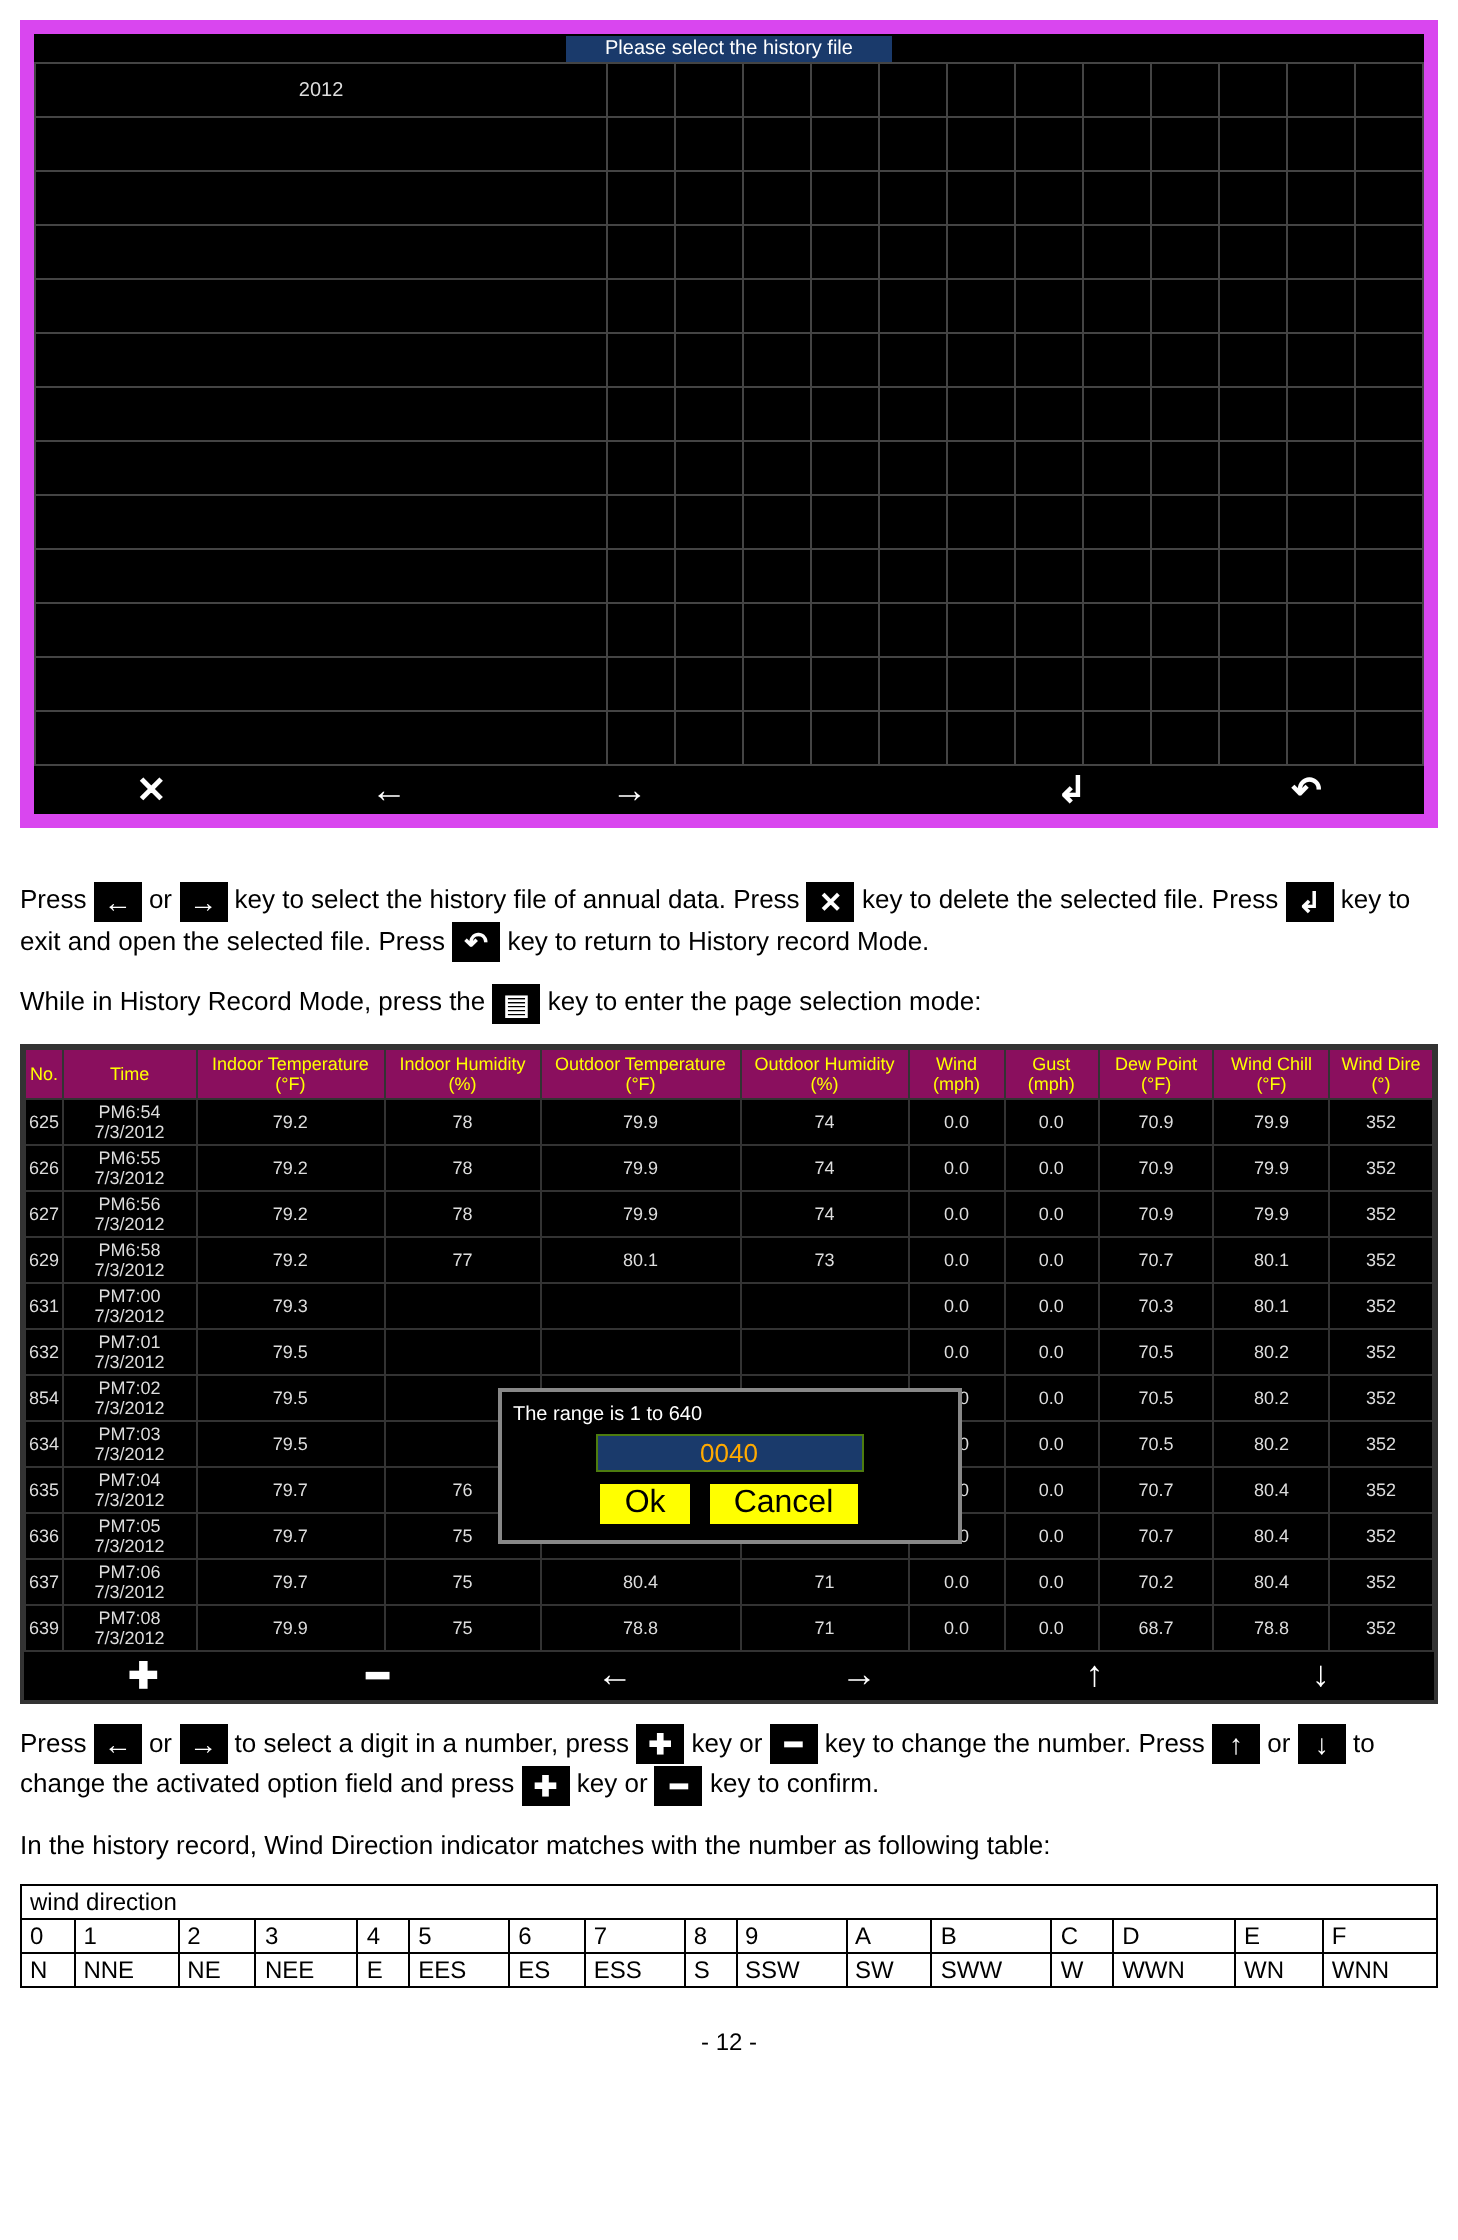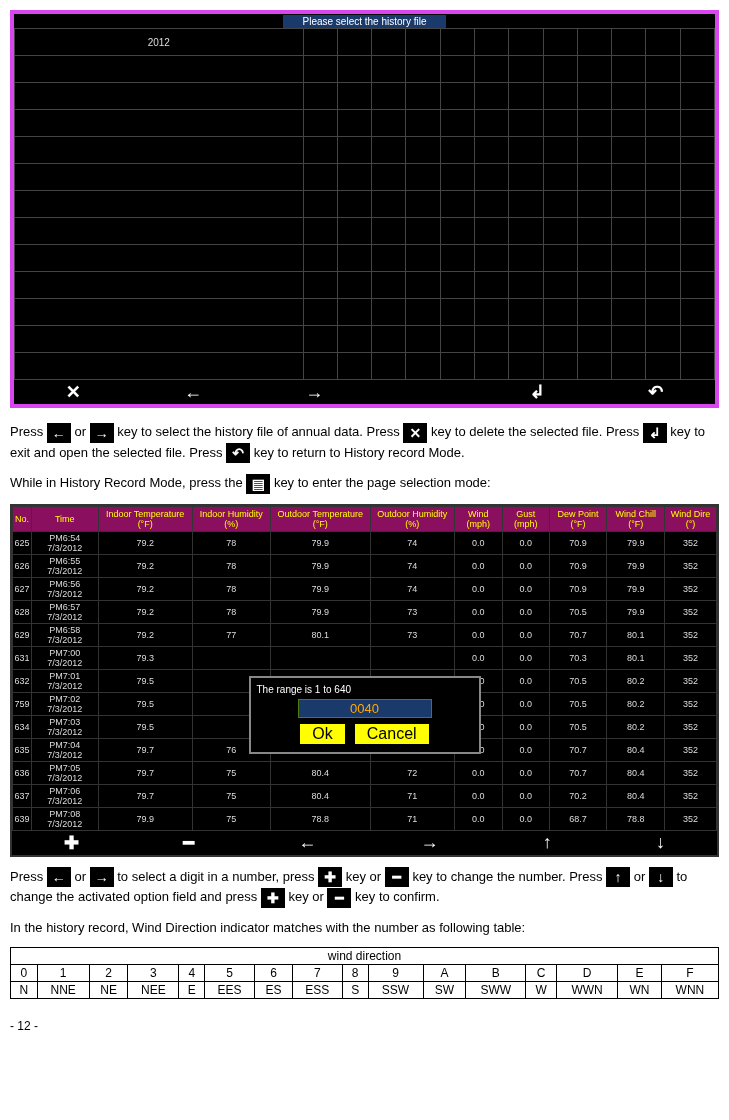--- a/index.html
+++ b/index.html
@@ -5,23 +5,23 @@
 body {
   font-family: Arial, sans-serif;
   font-size: 13px;
   color: #000;
   background: #fff;
   margin: 0;
   padding: 10px;
   width: 709px;
 }
 .screenshot1 {
-  border: 4px solid #d946ef;
-  background: #000;
-  margin-bottom: 14px;
+  border: 7px solid #d946ef;
+  background: #000;
+  margin-bottom: 26px;
 }
 .ss1-header {
   background: #000;
   height: 14px;
   display: flex;
   justify-content: center;
   align-items: center;
 }
 .ss1-header-text {
   background: #1a3a6b;
@@ -151,27 +151,27 @@
   font-weight: bold;
   font-size: 18px;
 }
 .wind-table {
   width: 100%;
   border-collapse: collapse;
   margin-top: 6px;
 }
 .wind-table td, .wind-table th {
   border: 1px solid #000;
-  text-align: center;
+  text-align: left;
   font-size: 12px;
   padding: 1px 4px;
   font-weight: normal;
 }
 .page-num {
-  text-align: left;
+  text-align: center;
   font-size: 12px;
   margin-top: 20px;
 }
 </style>
 </head>
 <body>
 
 <div class="screenshot1">
   <div class="ss1-header">
     <span class="ss1-header-text">Please select the history file</span>
@@ -446,33 +446,20 @@
           <td>78</td>
           <td>79.9</td>
           <td>74</td>
           <td>0.0</td>
           <td>0.0</td>
           <td>70.9</td>
           <td>79.9</td>
           <td>352</td>
         </tr>
         <tr>
-          <td>628</td>
-          <td>PM6:57 7/3/2012</td>
-          <td>79.2</td>
-          <td>78</td>
-          <td>79.9</td>
-          <td>73</td>
-          <td>0.0</td>
-          <td>0.0</td>
-          <td>70.5</td>
-          <td>79.9</td>
-          <td>352</td>
-        </tr>
-        <tr>
           <td>629</td>
           <td>PM6:58 7/3/2012</td>
           <td>79.2</td>
           <td>77</td>
           <td>80.1</td>
           <td>73</td>
           <td>0.0</td>
           <td>0.0</td>
           <td>70.7</td>
           <td>80.1</td>
@@ -498,21 +485,21 @@
           <td></td>
           <td></td>
           <td></td>
           <td>0.0</td>
           <td>0.0</td>
           <td>70.5</td>
           <td>80.2</td>
           <td>352</td>
         </tr>
         <tr>
-          <td>759</td>
+          <td>854</td>
           <td>PM7:02 7/3/2012</td>
           <td>79.5</td>
           <td></td>
           <td></td>
           <td></td>
           <td>0.0</td>
           <td>0.0</td>
           <td>70.5</td>
           <td>80.2</td>
           <td>352</td>

